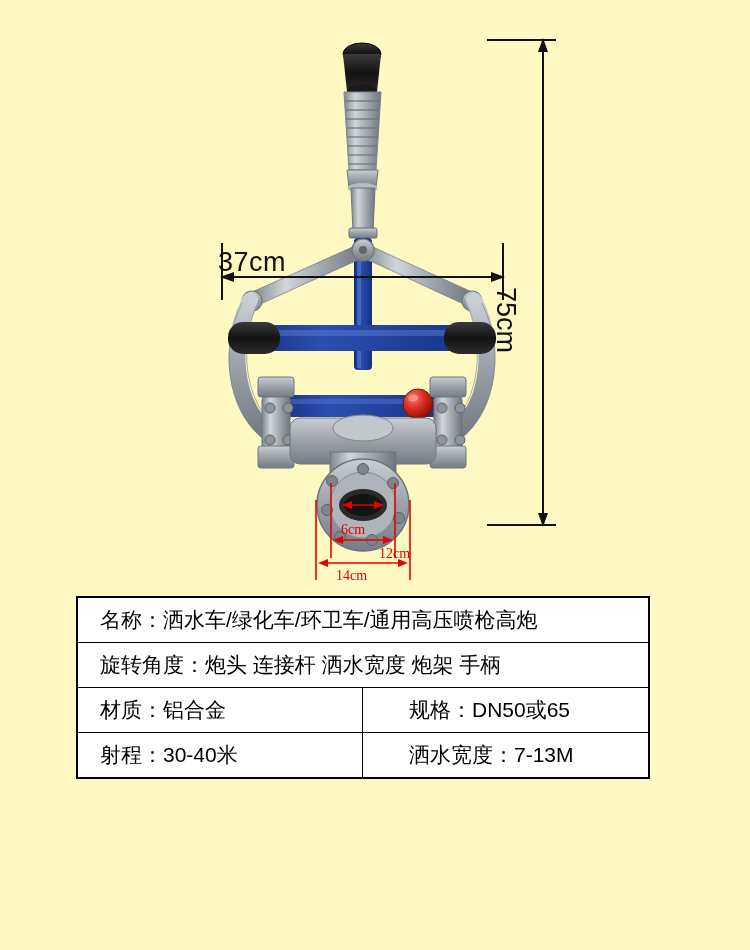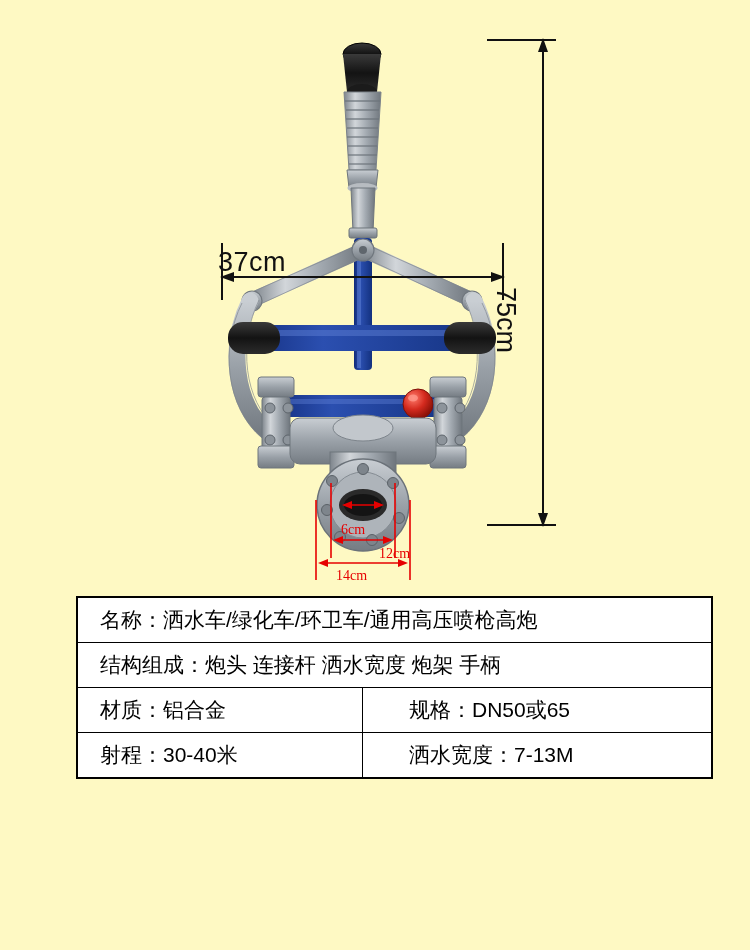--- a/index.html
+++ b/index.html
@@ -71,21 +71,21 @@
   #label-14cm {
     left: 336px;
     top: 568px;
   }
 
   
   #spec-table {
     position: absolute;
     left: 76px;
     top: 596px;
-    width: 637px;
+    width: 574px;
     border: 2px solid #000000;
     border-collapse: collapse;
     background: #ffffff;
   }
   #spec-table td {
     border: 1px solid #000000;
     height: 44px;
     padding: 0 0 0 22px;
     font-size: 21px;
     color: #000000;
@@ -305,21 +305,21 @@
     <tbody>
 
       <tr>
         <td colspan="2">
           <span class="row-line">名称：</span><span class="row-line">洒水车/绿化车/环卫车/通用高压喷枪高炮</span>
         </td>
       </tr>
 
       <tr>
         <td colspan="2">
-          <span class="row-line">结构组成：</span><span class="row-line">炮头 连接杆 洒水宽度 炮架 手柄</span>
+          <span class="row-line">旋转角度：</span><span class="row-line">炮头 连接杆 洒水宽度 炮架 手柄</span>
         </td>
       </tr>
 
       <tr>
         <td style="width:262px">
           <span class="row-line">材质：</span><span class="row-line">铝合金</span>
         </td>
         <td class="cell-right">
           <span class="gap-wide"></span><span class="row-line">规格：</span><span class="row-line">DN50或65</span>
         </td>

